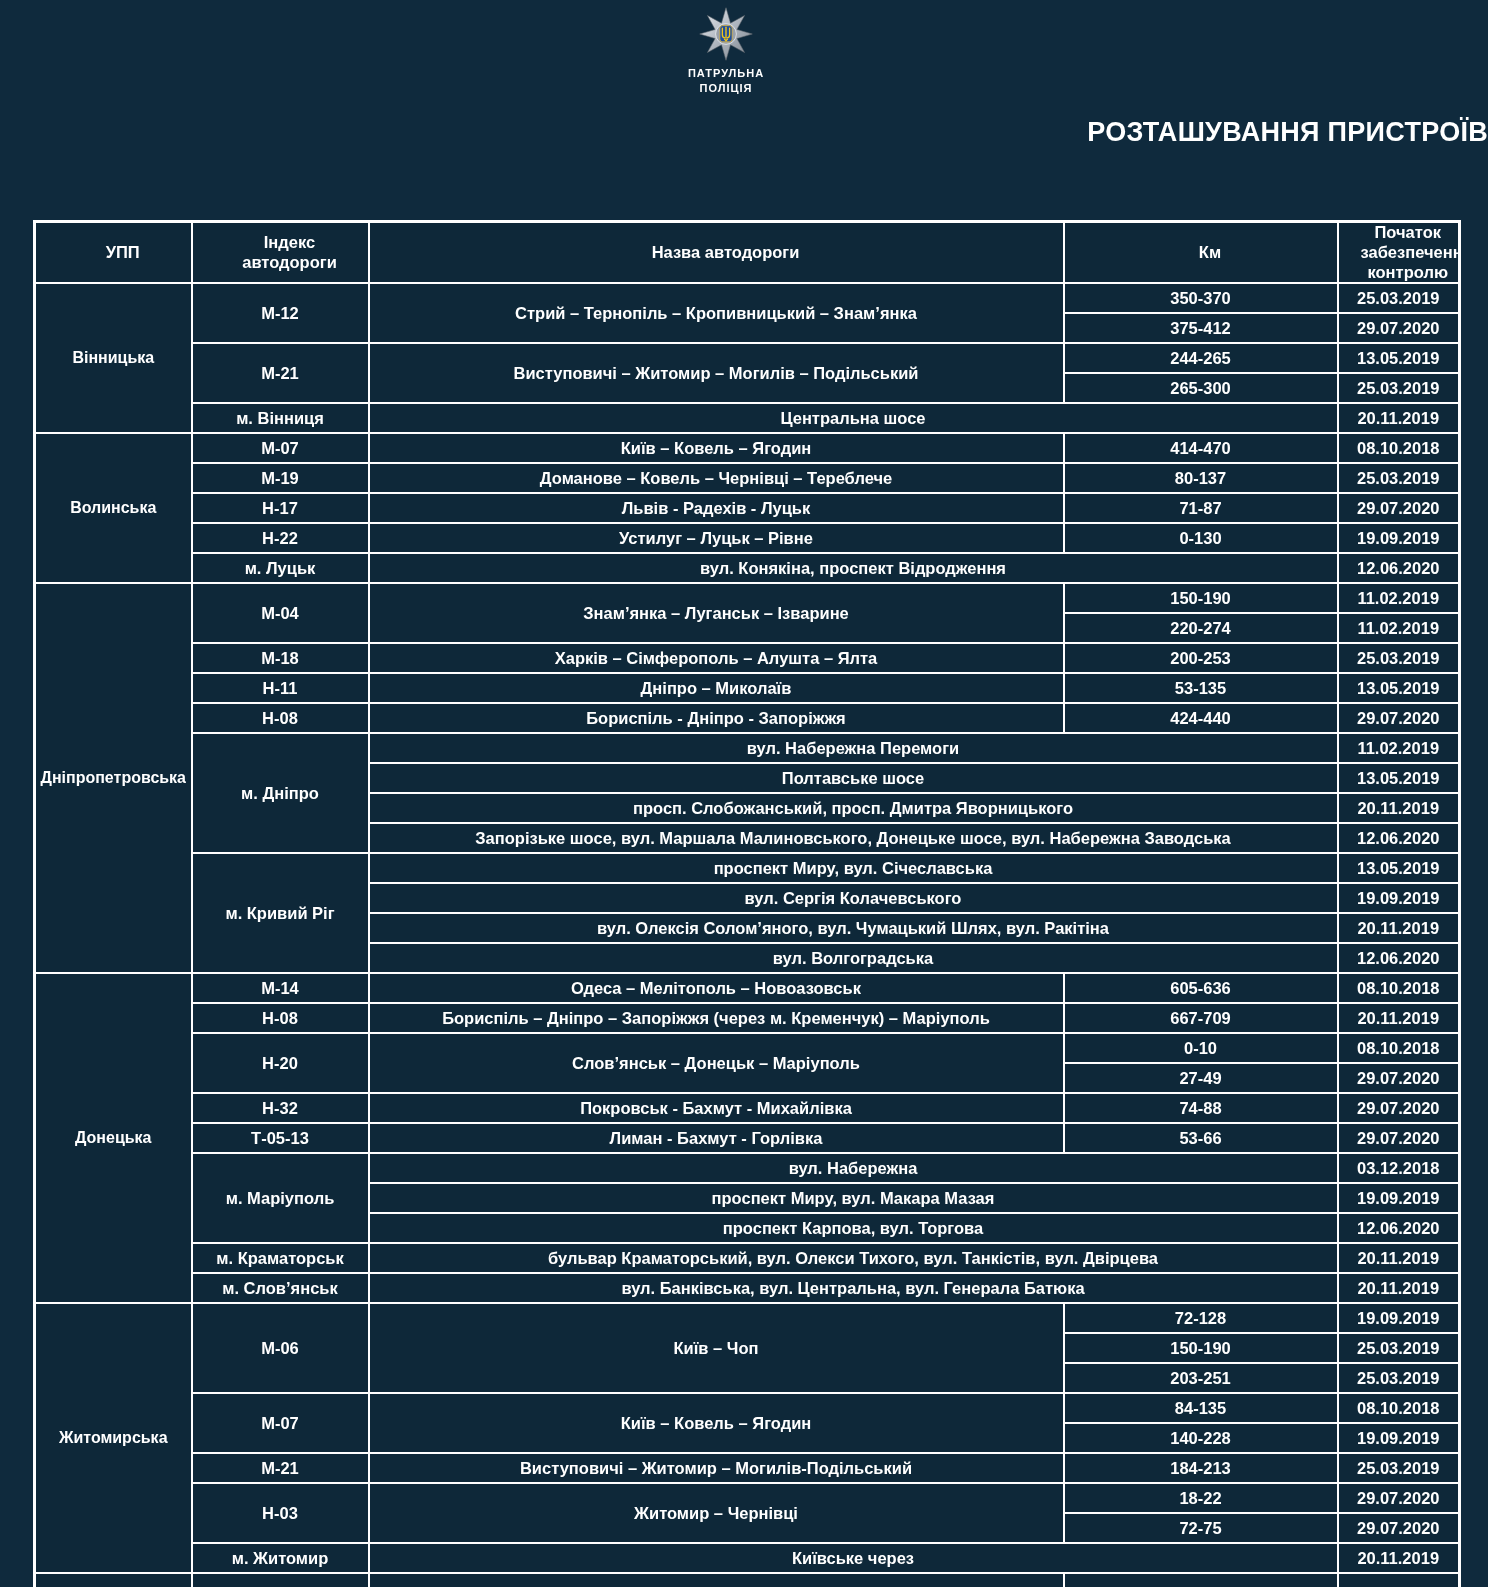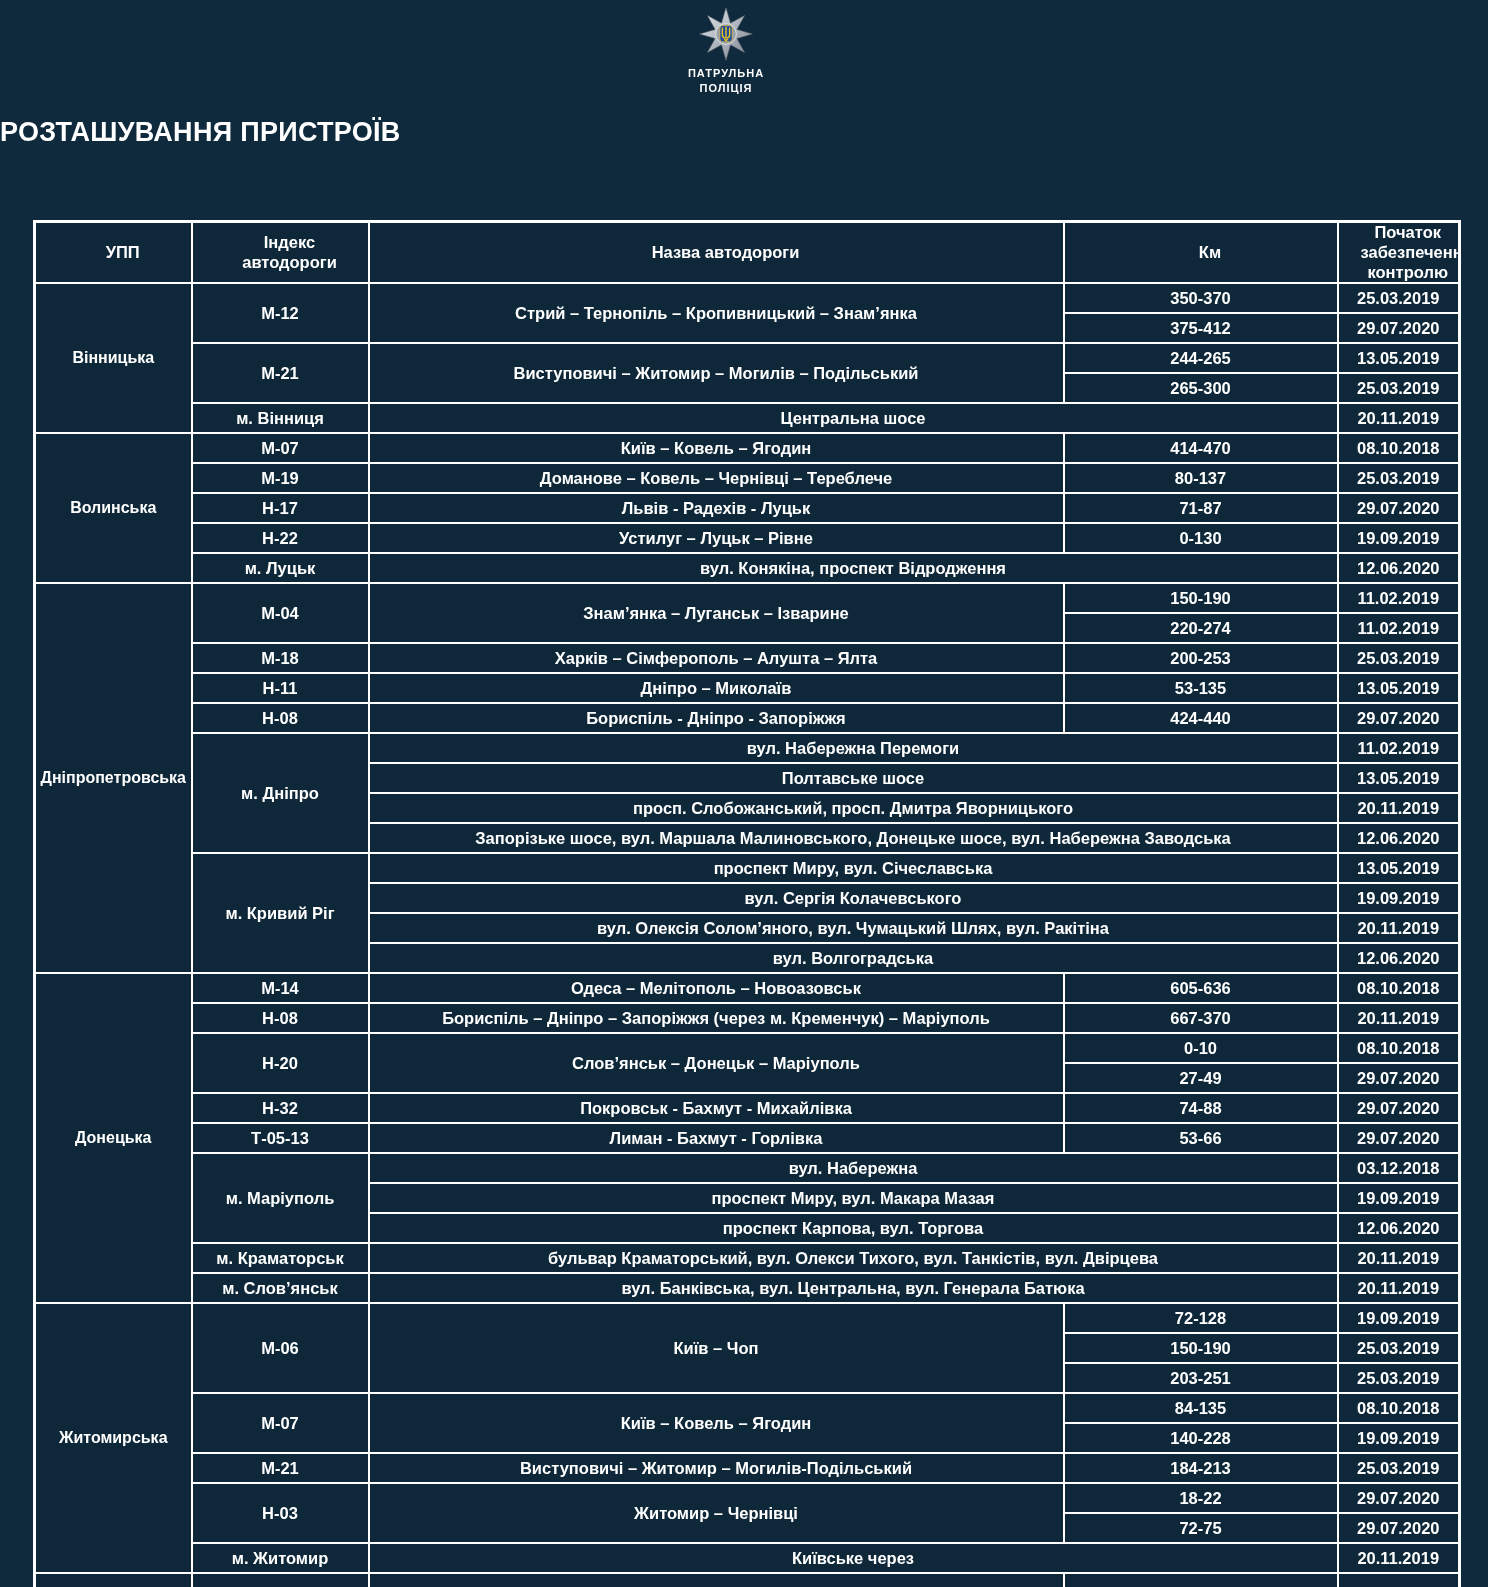--- a/index.html
+++ b/index.html
@@ -28,21 +28,21 @@
   .badge { width: 56px; height: 56px; }
   .org-name {
     margin-top: 4px;
     text-align: center;
     font-size: 11px;
     letter-spacing: 1px;
     line-height: 1.35;
   }
   .page-title {
     position: absolute; top: 116px; left: 0; width: 100%;
-    text-align: left;
+    text-align: right;
     font-size: 27px;
     line-height: 1.25;
     letter-spacing: 0.3px;
   }
   table.tbl {
     position: absolute; left: 33px; top: 220px;
     width: 1425px;
     border-collapse: collapse;
     table-layout: fixed;
     border: 3px solid var(--border);
@@ -241,21 +241,21 @@
       <tr>
         <td rowspan="11" class="region">Донецька</td>
         <td class="index">М-14</td>
         <td class="road-name">Одеса – Мелітополь – Новоазовськ</td>
         <td class="km">605-636</td>
         <td class="date">08.10.2018</td>
       </tr>
       <tr>
         <td class="index">Н-08</td>
         <td class="road-name">Бориспіль – Дніпро – Запоріжжя (через м. Кременчук) – Маріуполь</td>
-        <td class="km">667-370</td>
+        <td class="km">667-709</td>
         <td class="date">20.11.2019</td>
       </tr>
       <tr>
         <td rowspan="2" class="index red">Н-20</td>
         <td rowspan="2" class="road-name red">Слов’янськ – Донецьк – Маріуполь</td>
         <td class="km">0-10</td>
         <td class="date">08.10.2018</td>
       </tr>
       <tr>
         <td class="km red">27-49</td>

